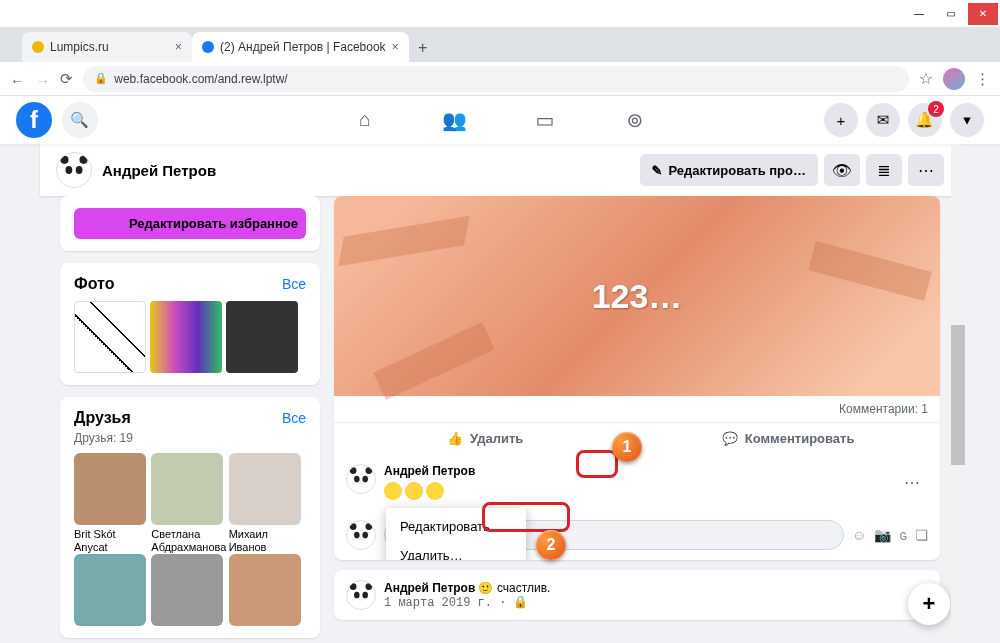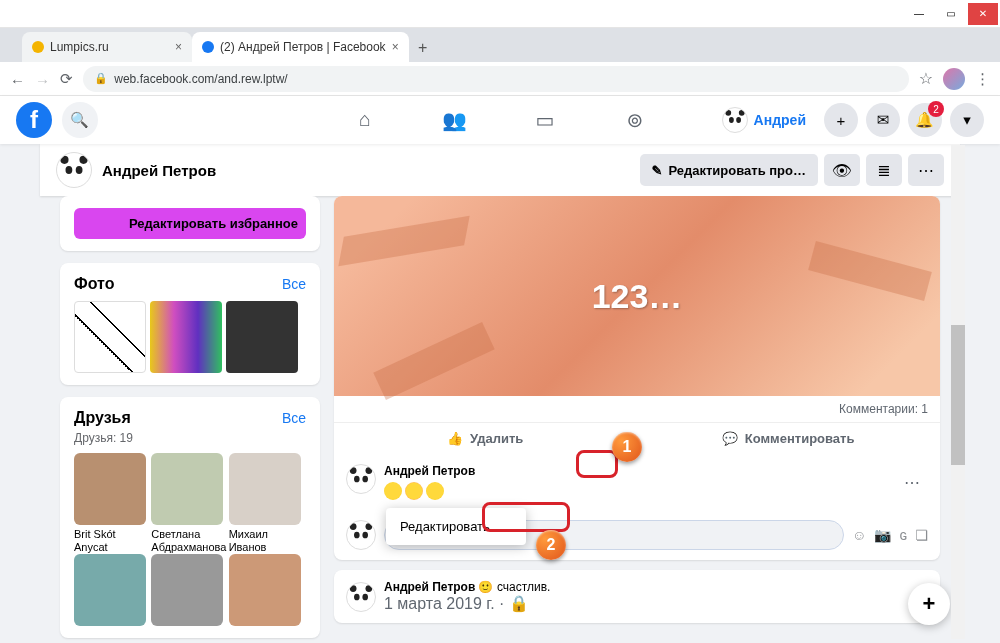--- a/index.html
+++ b/index.html
@@ -84,21 +84,21 @@
 
 .dropdown { background: #fff; border-radius: 4px; box-shadow: 0 2px 12px rgba(0,0,0,.25); width: 140px; position: absolute; left: 52px; top: 54px; padding: 4px 0; z-index: 5; }
 .dd-item { padding: 7px 14px; font-size: 13px; }
 
 .comment-input { display: flex; align-items: center; padding: 10px 12px; gap: 8px; }
 .ci-box { flex: 1; background: #f0f2f5; border-radius: 16px; height: 30px; border: 1px solid #cbd6e8; }
 .ci-ico { color: #8a8d91; font-size: 14px; }
 
 .post-head { display: flex; align-items: center; padding: 10px 12px; gap: 8px; }
 .ph-txt .nm { font-weight: 600; font-size: 12px; }
-.ph-txt .dt { font-size: 16px; color: #606770; }
+.ph-txt .dt { font-size: 12px; color: #606770; font-family: Liberation Mono, monospace; }
 .ph-more { margin-left: auto; color: #606770; }
 
 
 .ann1, .ann2 { position: absolute; border: 3px solid #d8222a; border-radius: 8px; z-index: 50; }
 .ann1 { left: 576px; top: 450px; width: 42px; height: 28px; }
 .ann2 { left: 482px; top: 502px; width: 88px; height: 30px; }
 .num-badge { width: 30px; height: 30px; border-radius: 50%; background: radial-gradient(circle at 30% 30%,#ff9a3c,#e0541a); color: #fff; font-weight: bold; font-size: 16px; display: flex; align-items: center; justify-content: center; position: absolute; box-shadow: 0 2px 4px rgba(0,0,0,.4), inset 0 1px 2px rgba(255,255,255,.5); z-index: 60; }
 .nb1 { left: 612px; top: 432px; }
 .nb2 { left: 536px; top: 530px; }
 
@@ -148,30 +148,20 @@
 <div class="fb-header">
   <div class="fb-logo">f</div>
   <div class="searchbtn">🔍</div>
   <div class="center-icons">
     <div class="ci">⌂</div>
     <div class="ci">👥</div>
     <div class="ci">▭</div>
     <div class="ci">⊚</div>
   </div>
   <div class="right-icons">
-    <div class="user-chip">
-      <div class="uav"><svg class="panda" viewBox="0 0 10 10">
-            <circle cx="5" cy="5" r="4.5" fill="#fff"></circle>
-            <circle cx="2.2" cy="2" r="1.2" fill="#222"></circle>
-            <circle cx="7.8" cy="2" r="1.2" fill="#222"></circle>
-            <ellipse cx="3.5" cy="5" rx="1" ry="1.2" fill="#222"></ellipse>
-            <ellipse cx="6.5" cy="5" rx="1" ry="1.2" fill="#222"></ellipse>
-          </svg></div>
-      <span class="unm">Андрей</span>
-    </div>
     <div class="rbtn">+</div>
     <div class="rbtn">✉</div>
     <div class="rbtn">🔔<span class="badge">2</span></div>
     <div class="rbtn">▾</div>
   </div>
 </div>
 
 <div class="profile-bar">
   <div class="pb-av"><svg class="panda" viewBox="0 0 10 10">
         <circle cx="5" cy="5" r="4.5" fill="#fff"></circle>
@@ -263,20 +253,21 @@
           <div class="c-name">Андрей Петров</div>
           <div class="c-react">
             <span class="emoji em1"></span>
             <span class="emoji em2"></span>
             <span class="emoji em1"></span>
           </div>
         </div>
         <div class="more-btn">⋯</div>
         <div class="dropdown">
           <div class="dd-item">Редактировать…</div>
+          <div class="dd-item">Удалить…</div>
         </div>
       </div>
       <div class="comment-input">
         <div class="cav"><svg class="panda" viewBox="0 0 10 10">
                 <circle cx="5" cy="5" r="4.5" fill="#fff"></circle>
                 <circle cx="2.2" cy="2" r="1.2" fill="#222"></circle>
                 <circle cx="7.8" cy="2" r="1.2" fill="#222"></circle>
                 <ellipse cx="3.5" cy="5" rx="1" ry="1.2" fill="#222"></ellipse>
                 <ellipse cx="6.5" cy="5" rx="1" ry="1.2" fill="#222"></ellipse>
               </svg></div>

